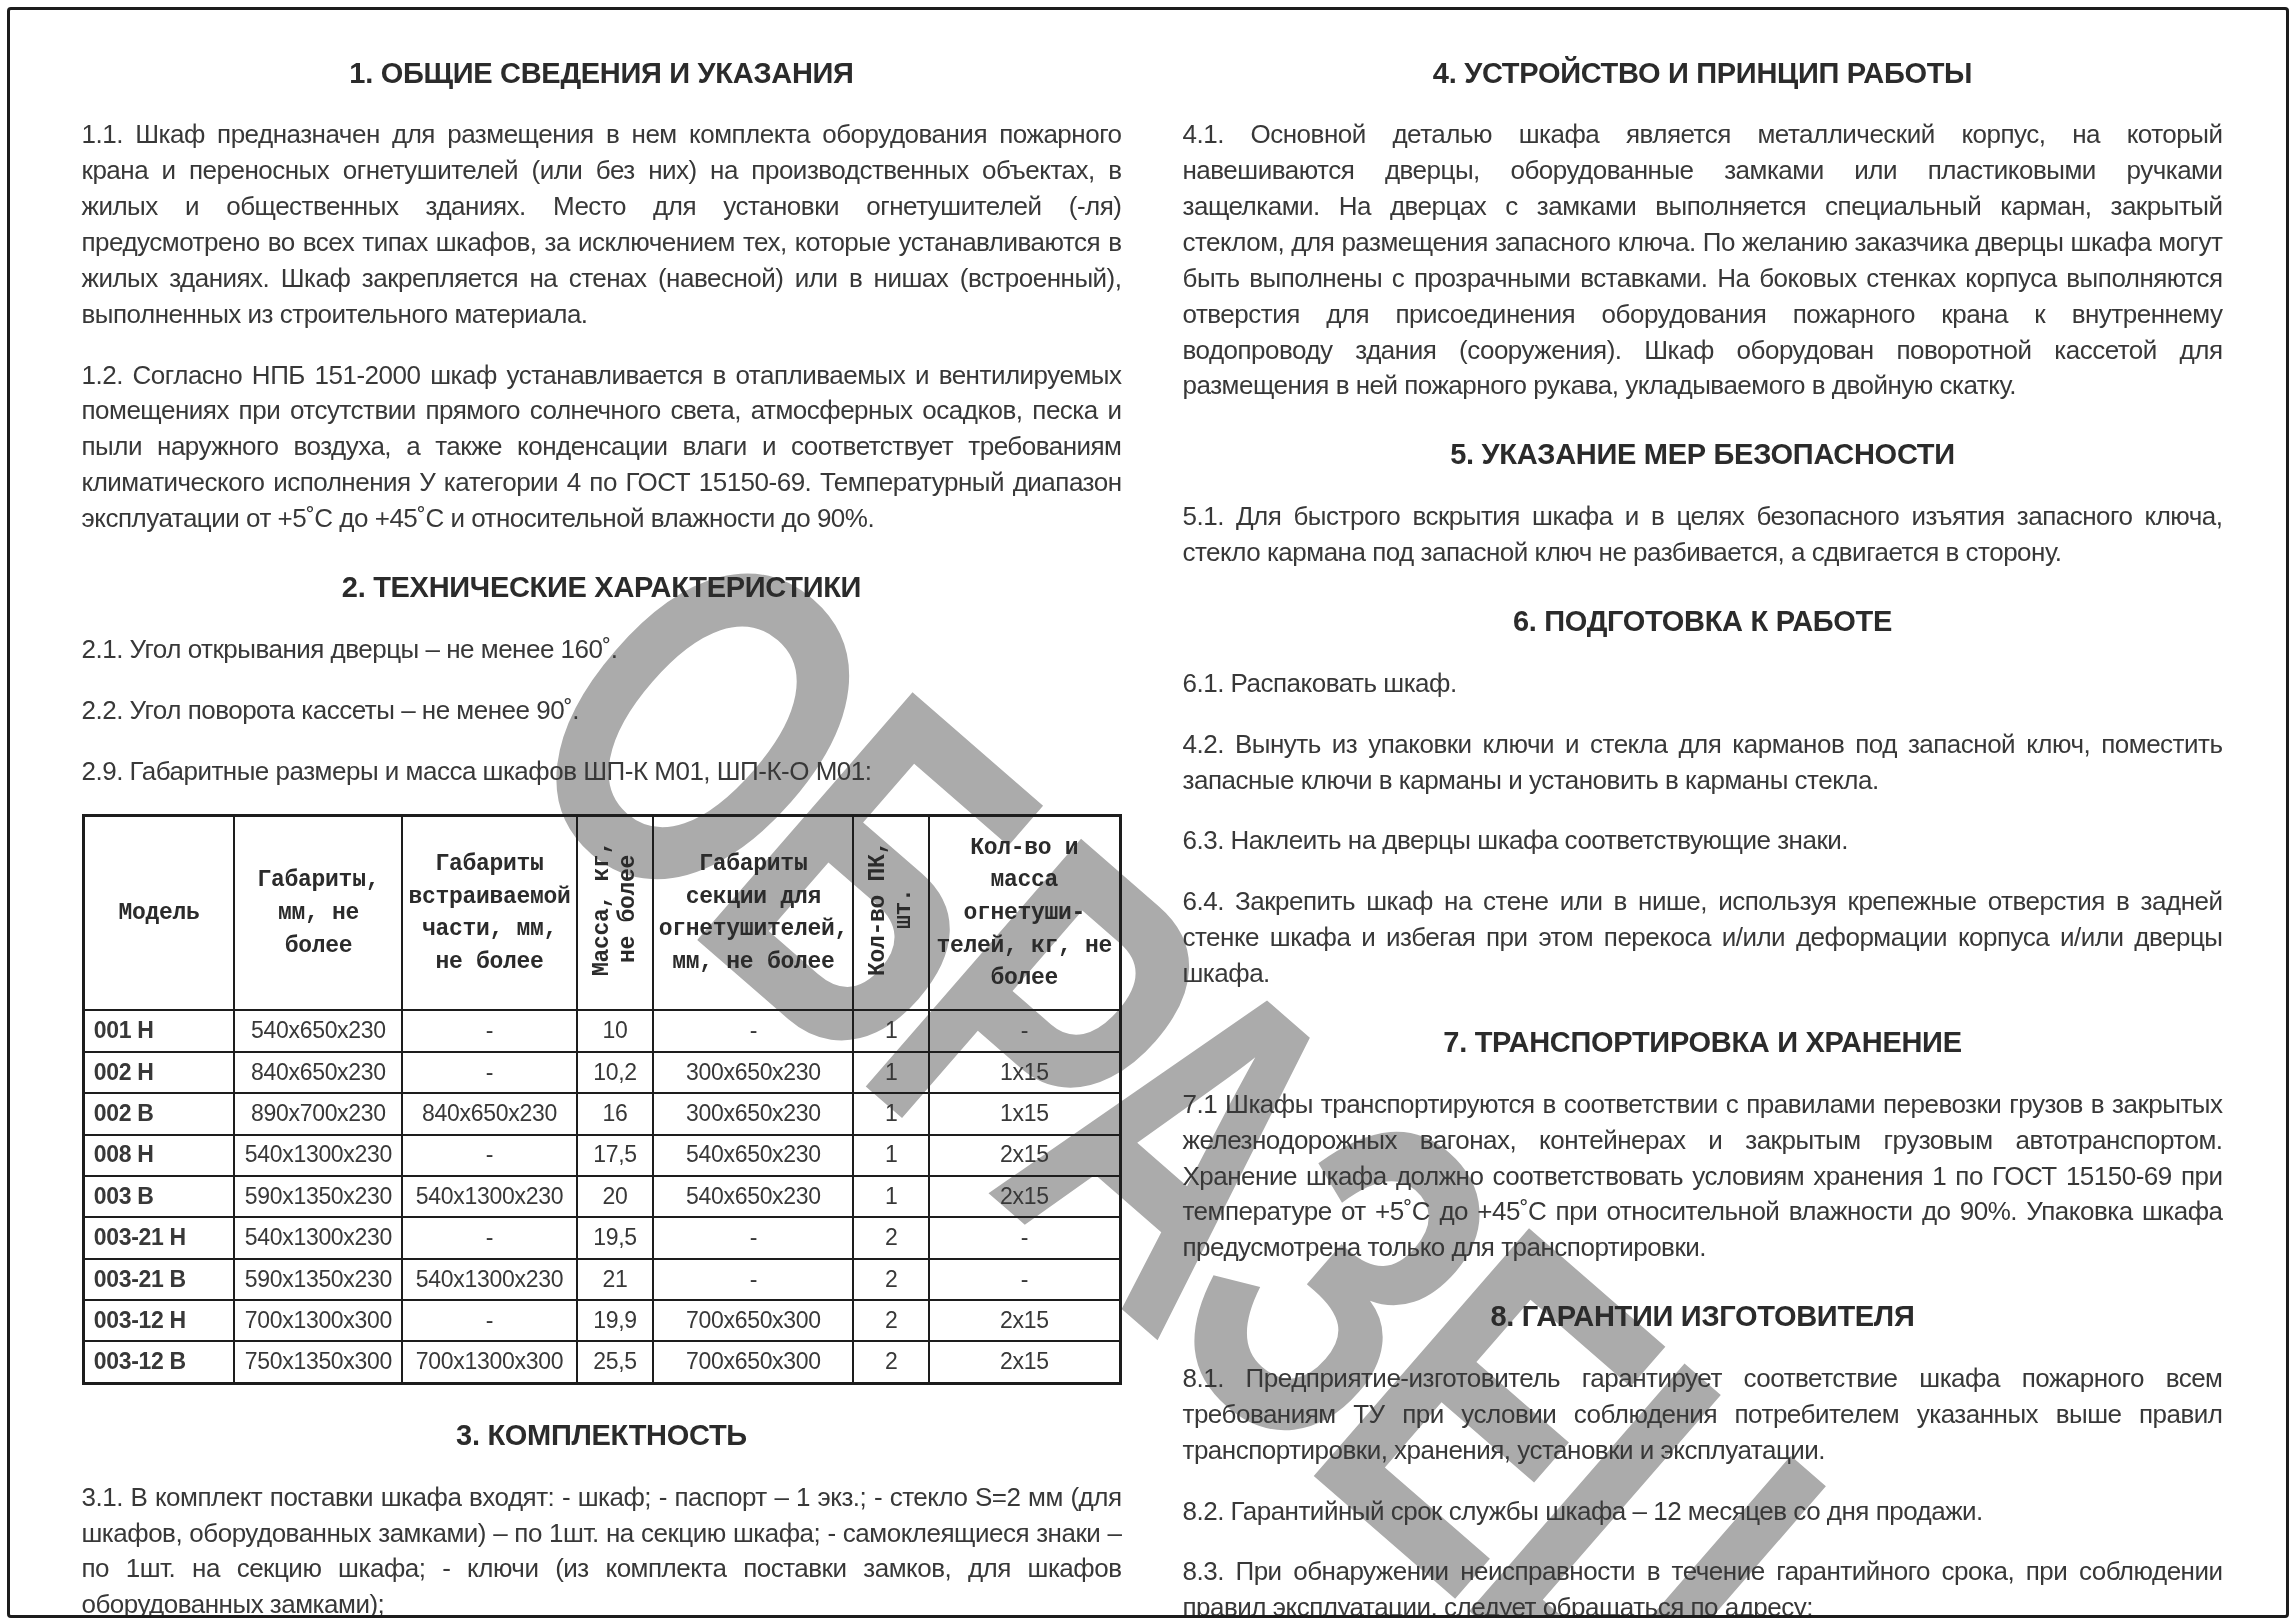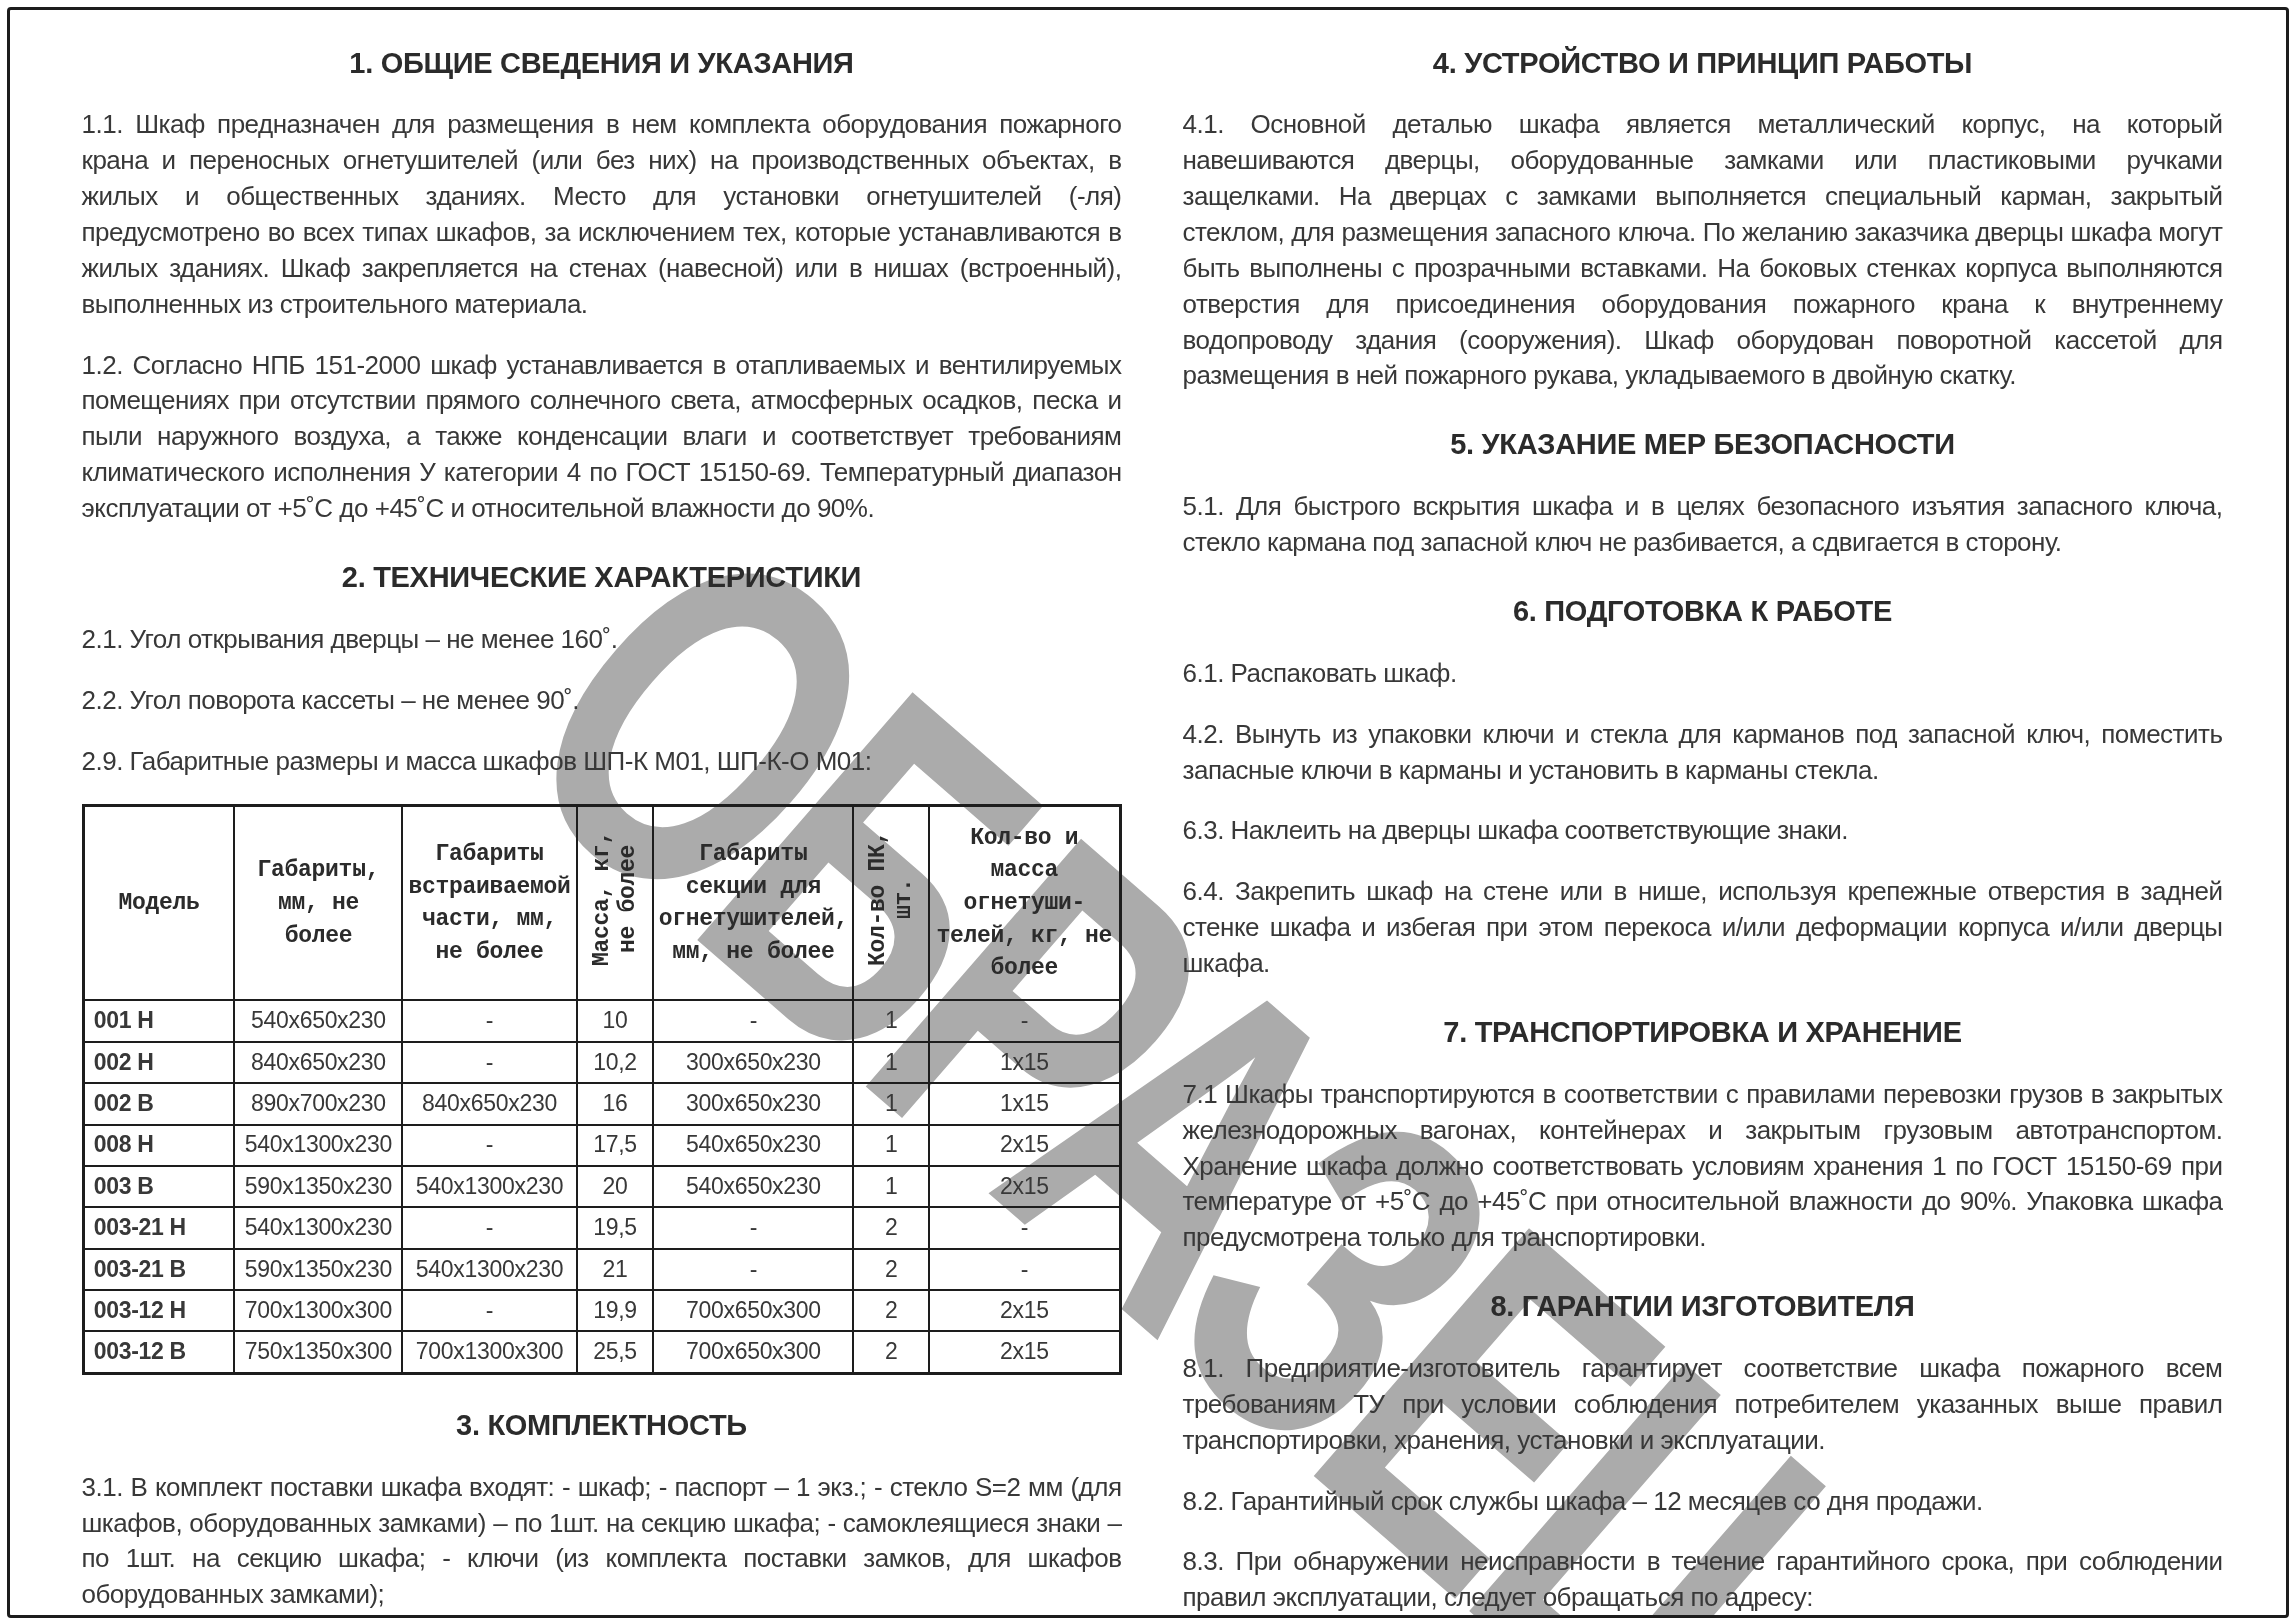--- a/index.html
+++ b/index.html
@@ -19,21 +19,21 @@
     position:absolute;left:752px;top:451px;z-index:1;
     font-size:477px;font-weight:700;line-height:1;white-space:nowrap;
     color:#ababab;letter-spacing:-0.05em;
     transform:rotate(41deg) scaleX(0.70);
     transform-origin:0 0;
     user-select:none;
   }
   .columns{
     position:absolute;inset:0;z-index:2;
     display:flex;gap:61px;
-    padding:37px 63px 26px 72px;
+    padding:47px 63px 26px 72px;
     box-sizing:border-box;
   }
   .col{flex:1 1 0;min-width:0;}
   .sec-title{
     font-size:29px;font-weight:700;color:#2b2b2b;
     text-align:center;letter-spacing:-0.3px;
     margin:34px 0 27.5px 0;line-height:1.15;
   }
   .col .sec-title:first-child{margin-top:0;}
   .para{

